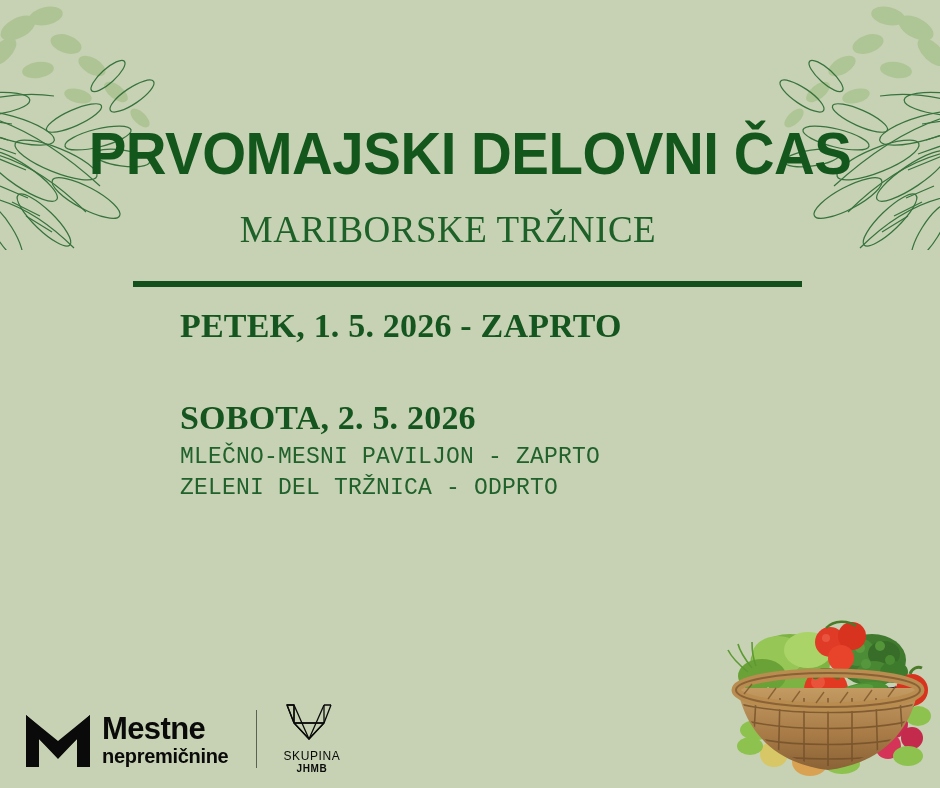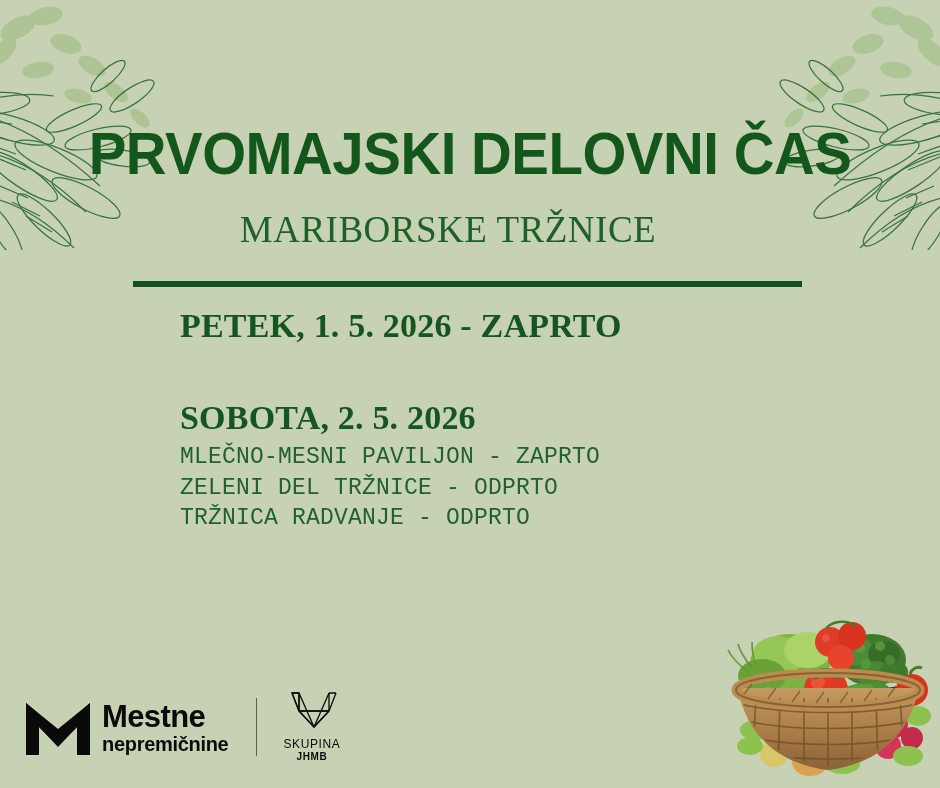--- a/index.html
+++ b/index.html
@@ -94,21 +94,21 @@
     white-space: nowrap;
   }
   .gap-lg { height: 42px; }
   .gap-xl { height: 52px; }
   .sub-list { margin-top: 4px; }
 
   
   .footer {
     position: absolute;
     left: 26px;
-    bottom: 28px;
+    bottom: 16px;
     display: flex;
     align-items: center;
     height: 66px;
   }
   .logo-mark { width: 64px; height: 56px; display: block; }
   .wordmark {
     margin-left: 12px;
     font-family: "Liberation Sans", sans-serif;
     color: #0a0a0a;
     line-height: 1;
@@ -128,21 +128,21 @@
   }
   .divider {
     width: 1px;
     height: 58px;
     background: #5b6156;
     margin: 0 26px 0 28px;
   }
   .jhmb {
     display: flex;
     flex-direction: column;
-    align-items: flex-end;
+    align-items: flex-start;
   }
   .jhmb-mark { width: 52px; height: 40px; display: block; }
   .jhmb-text {
     font-family: "Liberation Sans", sans-serif;
     color: #0a0a0a;
     text-align: center;
     line-height: 1.18;
     margin-top: 6px;
   }
   .jhmb-text .t1 {
@@ -251,22 +251,21 @@
 
   <div class="schedule">
 
     <div class="day-heading">PETEK, 1. 5. 2026 - ZAPRTO</div>
 
     <div class="gap-xl"></div>
 
     <div class="day-heading">SOBOTA, 2. 5. 2026</div>
     <div class="sub-list">
       <div class="day-sub">MLEČNO-MESNI PAVILJON - ZAPRTO</div>
-      <div class="day-sub">ZELENI DEL TRŽNICE - ODPRTO</div>
-      <div class="day-sub">TRŽNICA RADVANJE - ODPRTO</div>
+      <div class="day-sub">ZELENI DEL TRŽNICA - ODPRTO</div>
     </div>
 
     <div class="gap-lg"></div>
 
   </div>
 
   <div class="footer">
 
     <svg class="logo-mark" viewBox="0 0 64 56" xmlns="http://www.w3.org/2000/svg">
       <path d="M0 4 L0 56 L13 56 L13 28 L32 48 L51 28 L51 56 L64 56 L64 4 L32 30 Z" fill="#0a0a0a"></path>

